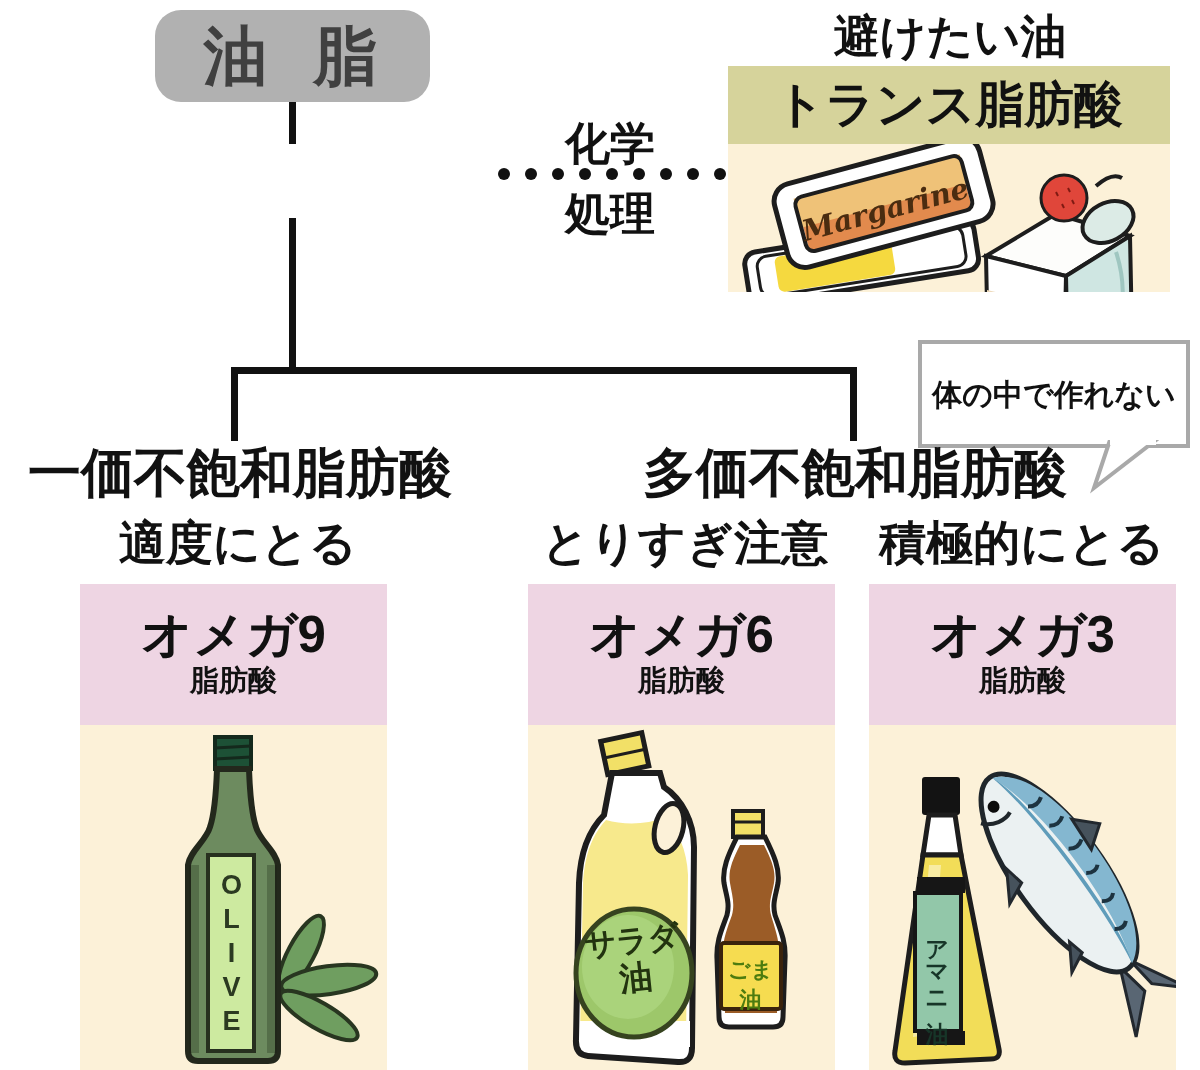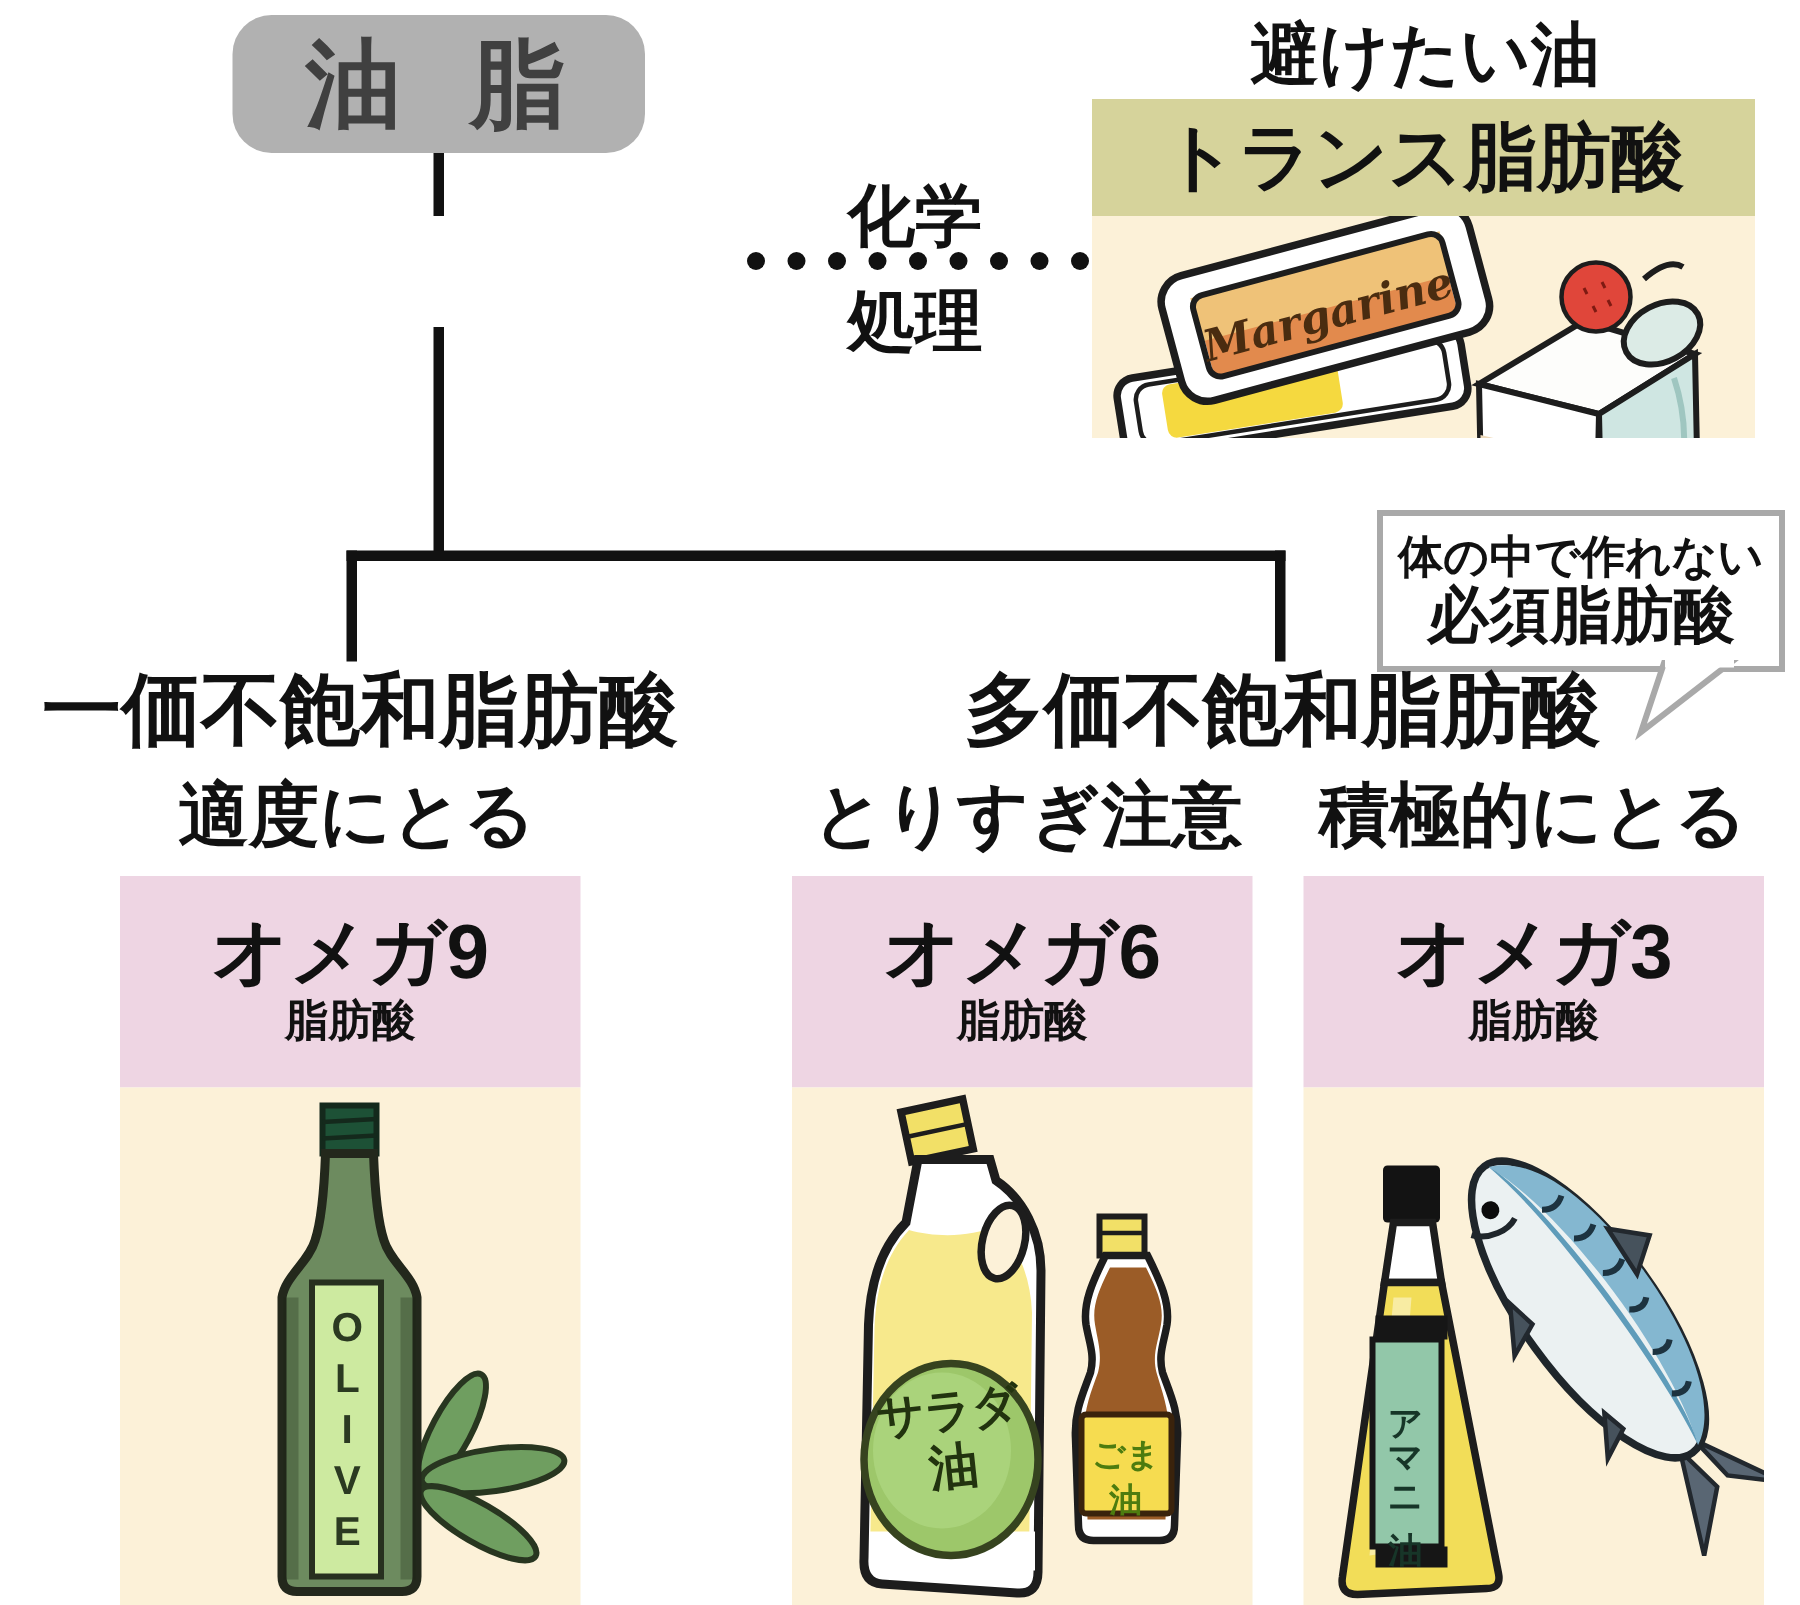--- a/index.html
+++ b/index.html
@@ -124,21 +124,20 @@
           <circle cx="80" cy="200" r="8" fill="#f3c0a6"></circle>
           <polygon points="98,132 162,92 164,190 100,224" fill="#cfe6e2" stroke="#1d1d1d" stroke-width="4"></polygon>
           <path d="M148,108 C158,138 156,168 148,188" stroke="#9fc6c0" stroke-width="4" fill="none"></path>
         </g>
       </svg>
     </div>
   </div>
 
   <div class="abs bubble">
     <div class="l1">体の中で作れない</div>
-    <div class="l2">必須脂肪酸</div>
   </div>
   <svg class="abs bubble-tail" width="100" height="54" viewBox="0 0 100 54">
     <polygon points="30,0 76,0 14,48" fill="#ffffff" stroke="#a9a9a9" stroke-width="4"></polygon>
     <rect x="30" y="0" width="46" height="5" fill="#ffffff"></rect>
   </svg>
 
   <div class="abs tree-line" style="left:289px;top:218px;width:7px;height:156px;"></div>
   <div class="abs tree-line" style="left:231px;top:367px;width:626px;height:7px;"></div>
   <div class="abs tree-line" style="left:231px;top:367px;width:7px;height:74px;"></div>
   <div class="abs tree-line" style="left:850px;top:367px;width:7px;height:74px;"></div>

